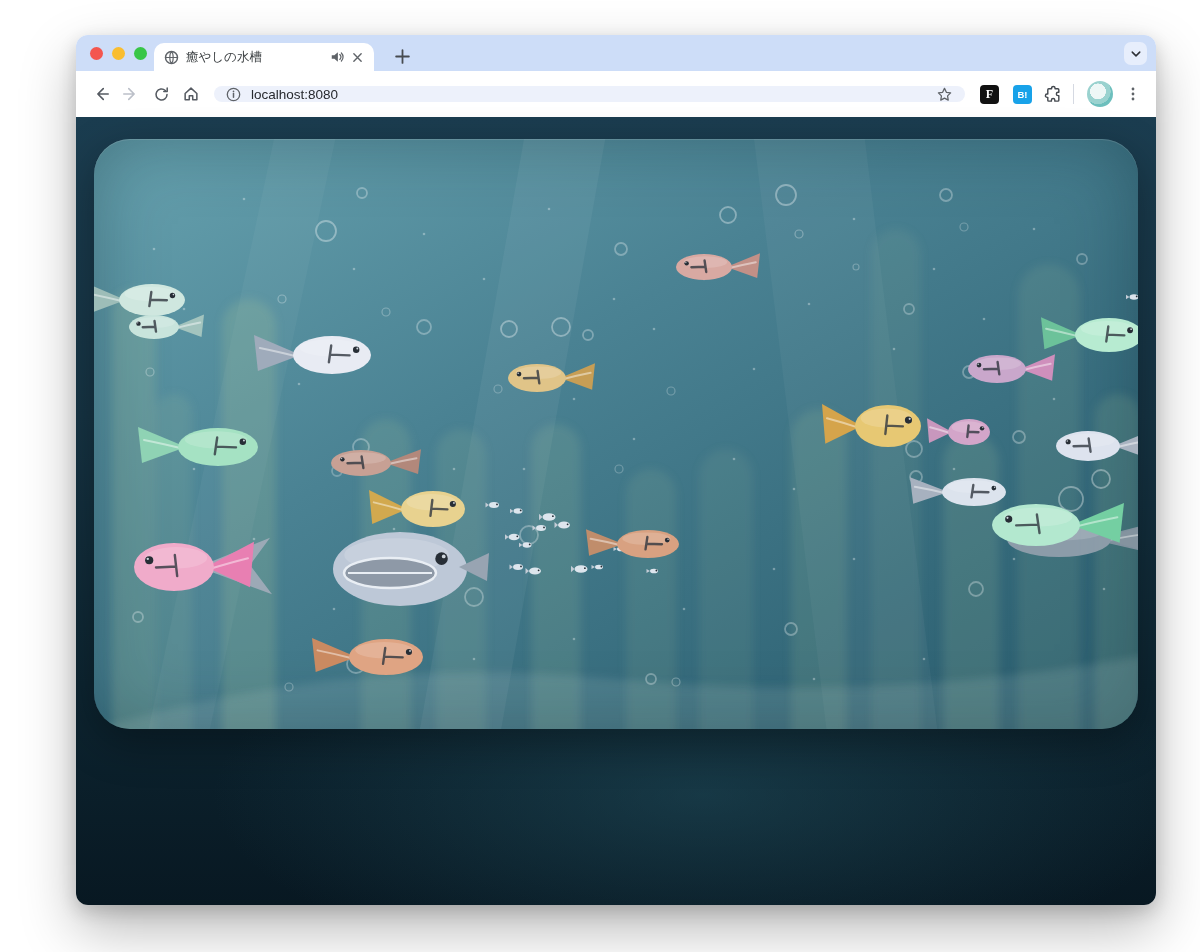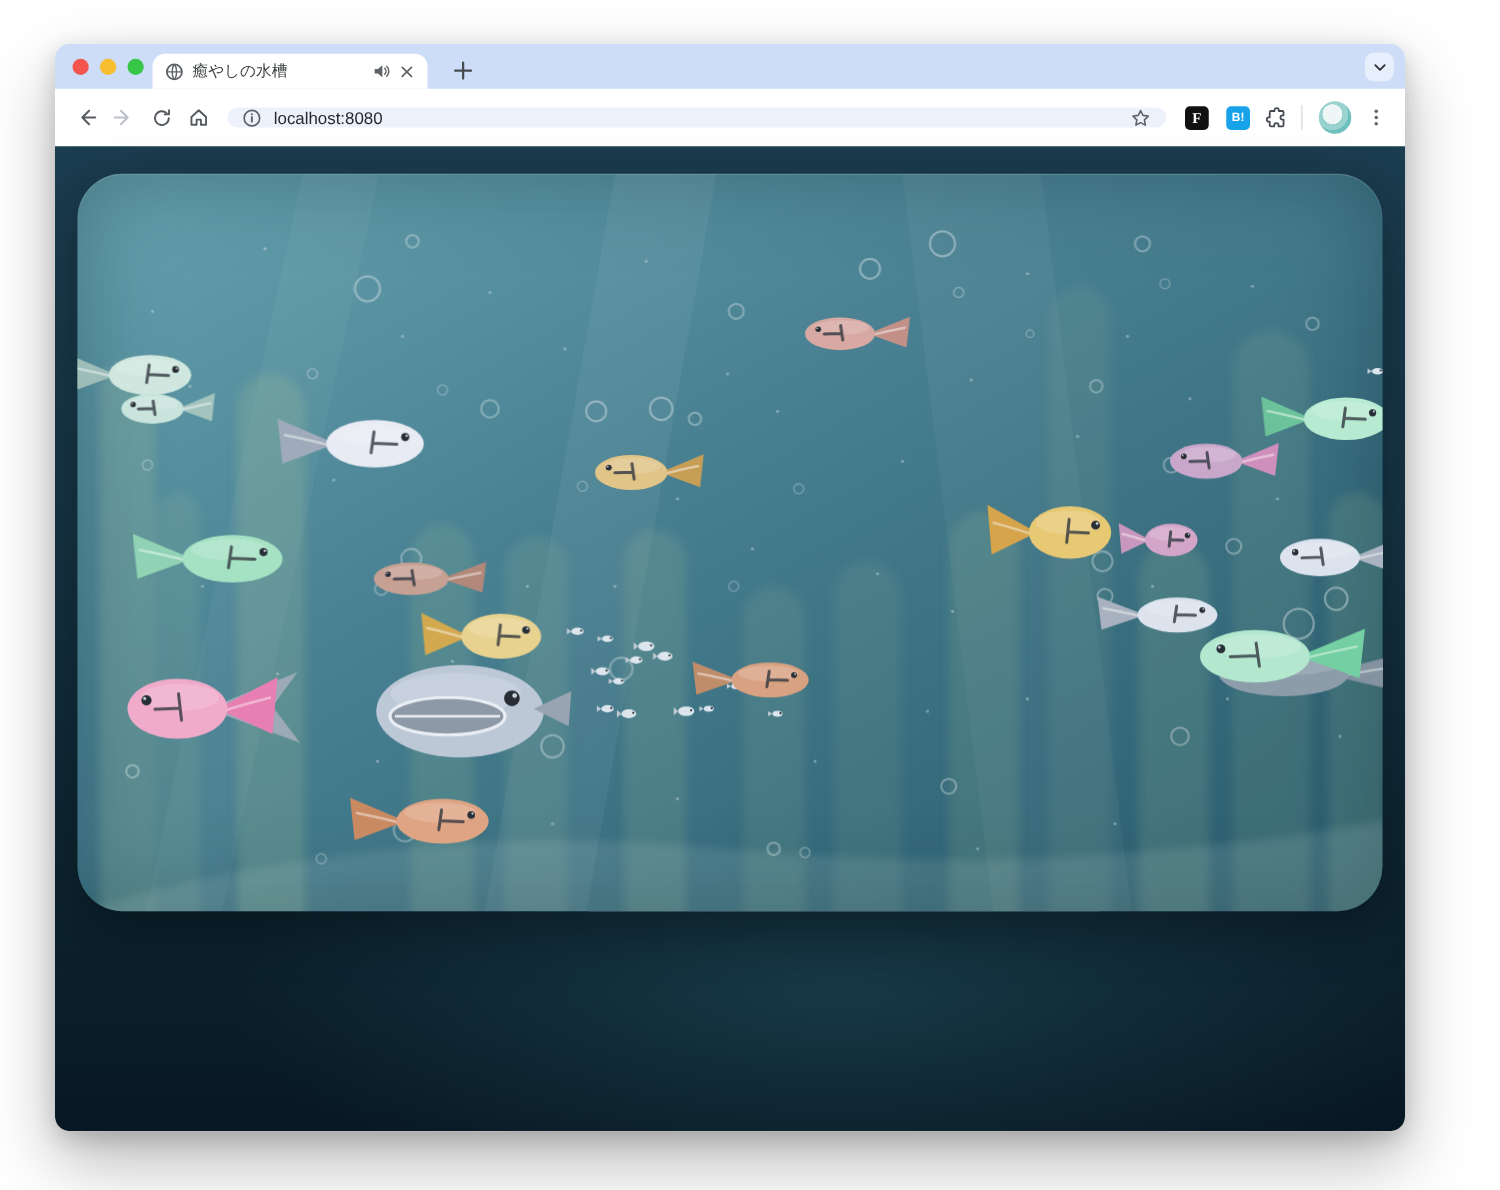--- a/index.html
+++ b/index.html
@@ -3,21 +3,21 @@
 <meta charset="utf-8">
 <style>
   * { box-sizing: border-box; margin: 0; padding: 0; }
   body {
     width: 1200px; height: 952px; position: relative;
     background: #ffffff;
     font-family: "Liberation Sans", sans-serif;
     overflow: hidden;
   }
   .window {
-    position: absolute; left: 44px; top: 35px; width: 1080px; height: 870px;
+    position: absolute; left: 76px; top: 35px; width: 1080px; height: 870px;
     border-radius: 12px; overflow: hidden;
     box-shadow: 0 24px 55px rgba(0,0,0,.28), 0 6px 18px rgba(0,0,0,.16);
     background: #fff;
   }
   
   .tabstrip { height: 36px; background: #cdddf8; position: relative; display: flex; align-items: center; }
   .traffic { display: flex; gap: 9px; padding-left: 14px; }
   .light { width: 13px; height: 13px; border-radius: 50%; }
   .light.red { background: #f4564f; }
   .light.yellow { background: #f9bd30; }

